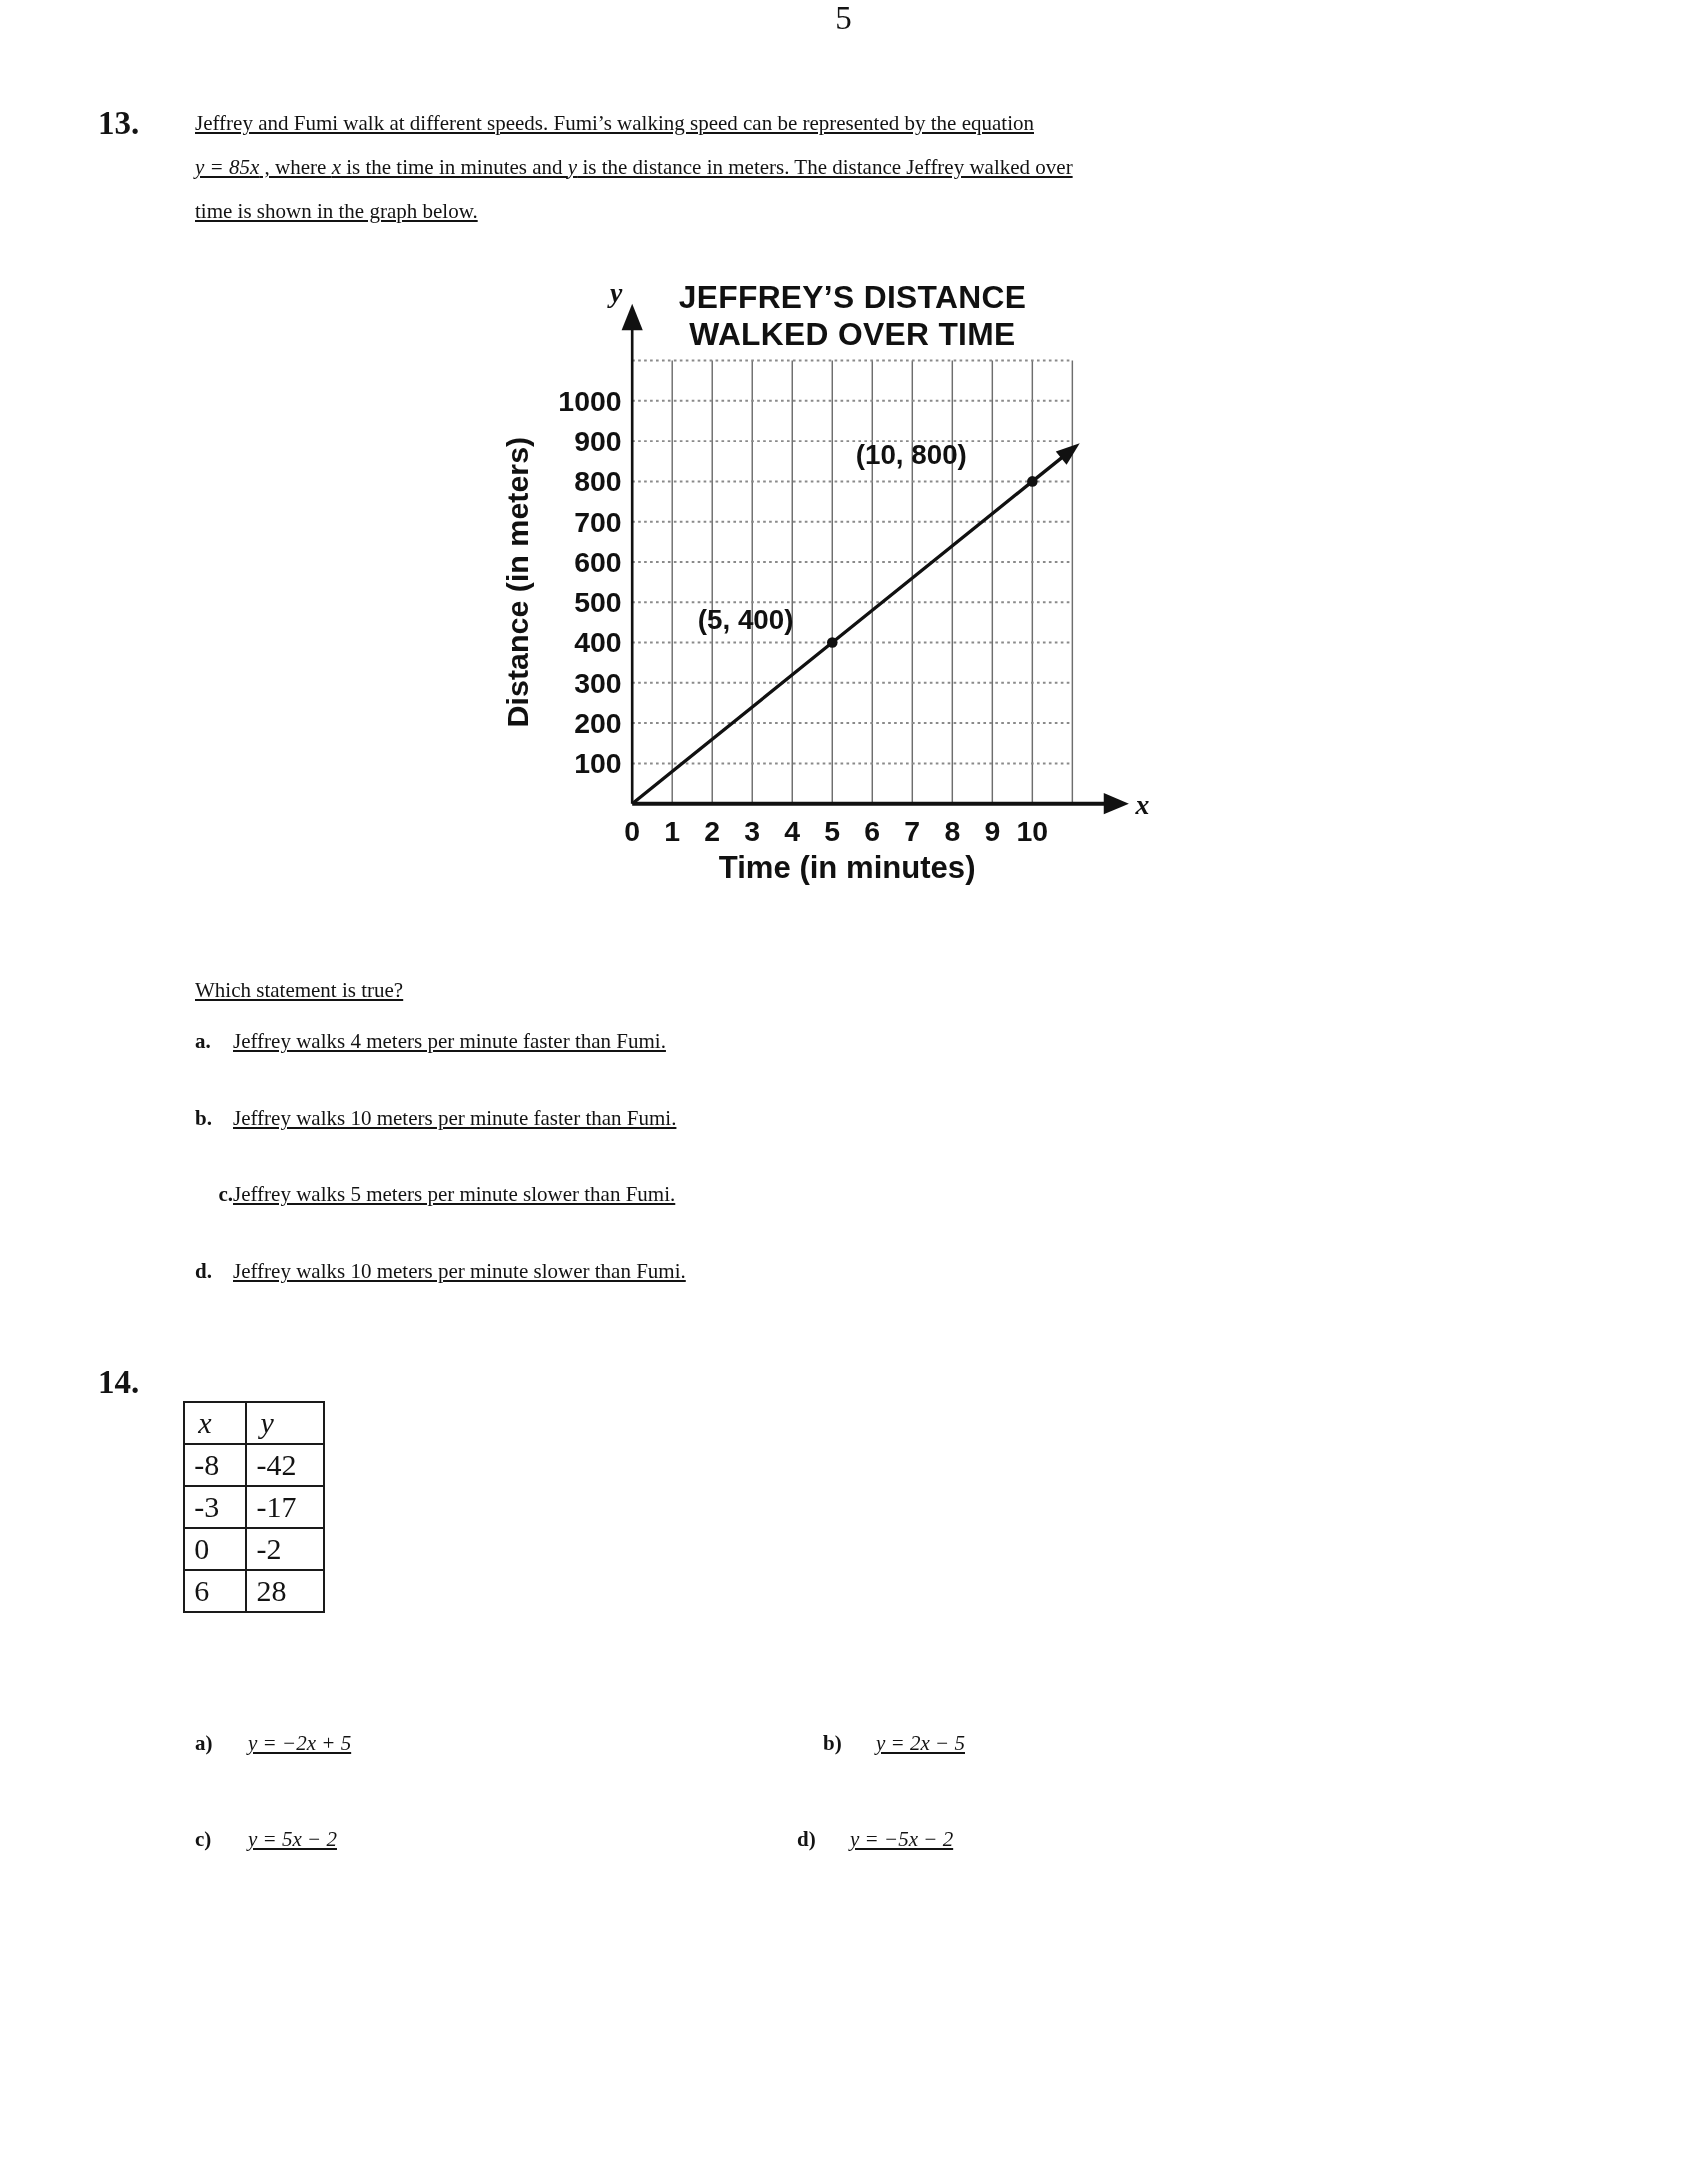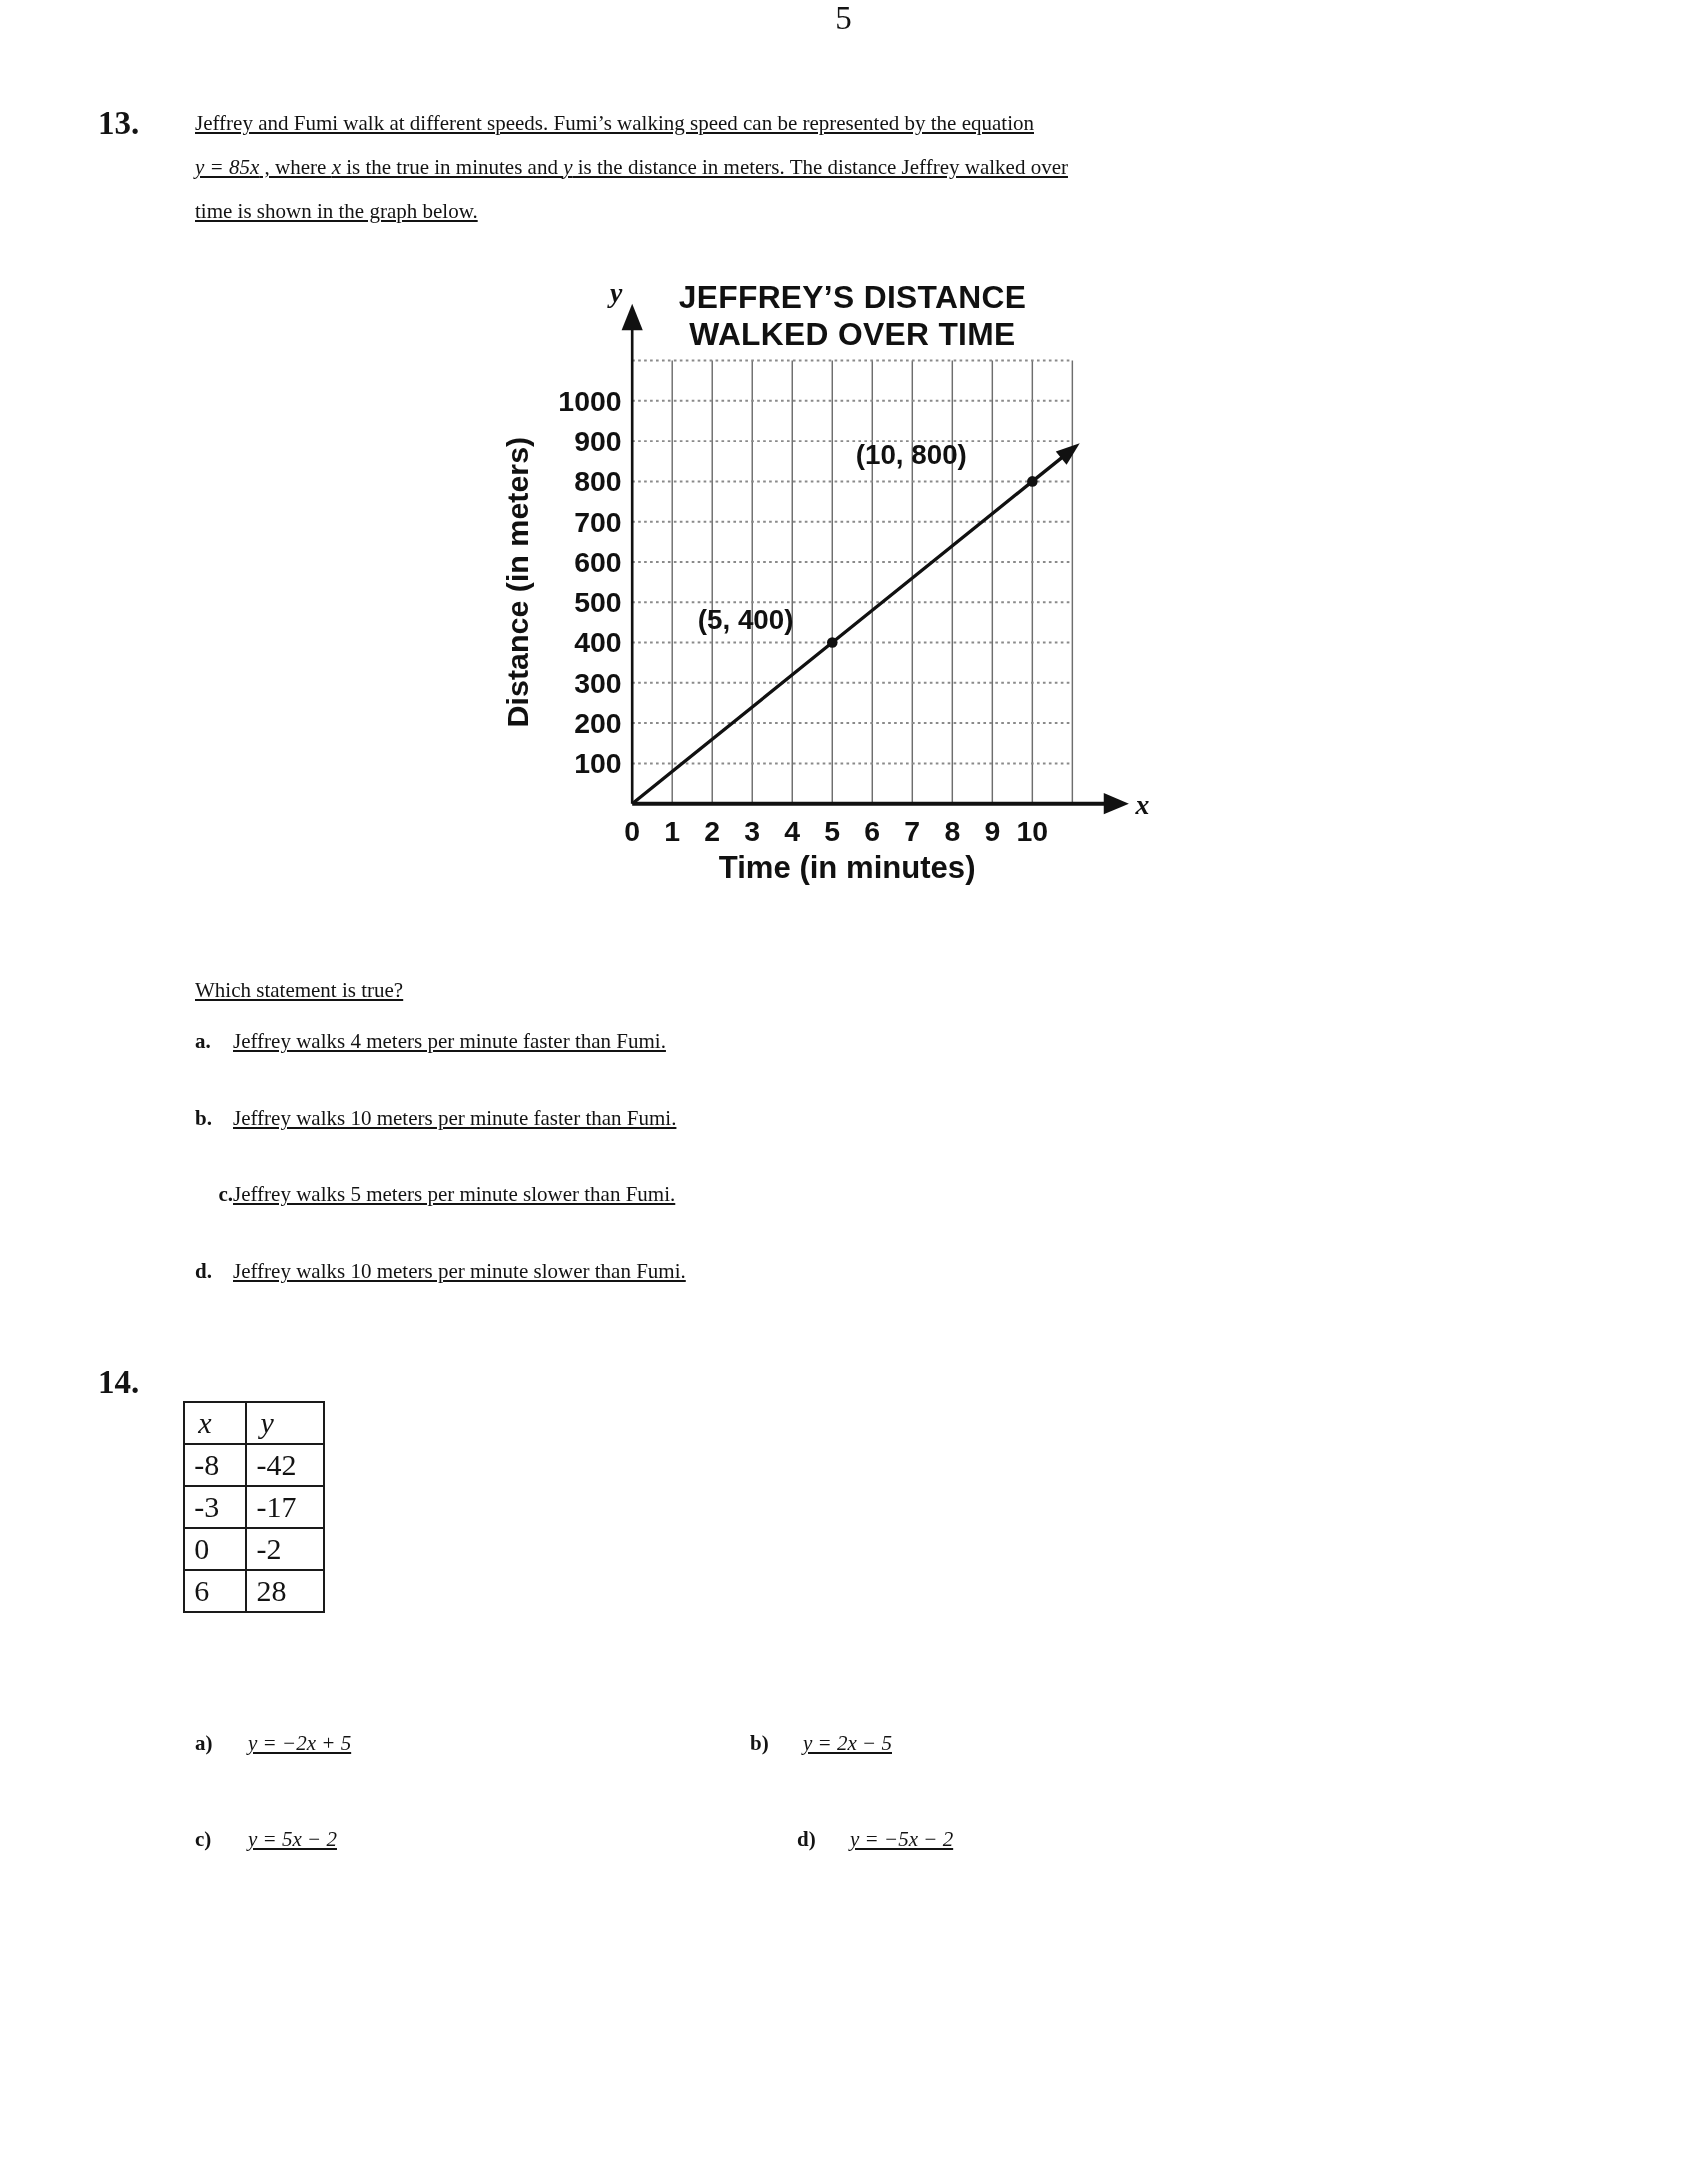--- a/index.html
+++ b/index.html
@@ -36,21 +36,21 @@
 </style>
 </head>
 <body>
 
 <div class="page">
 
   <div class="abs qnum" style="left:98px;top:105px;">13.</div>
 
   <div class="abs txt" style="left:195px;top:101px;">
     <div>Jeffrey and Fumi walk at different speeds. Fumi’s walking speed can be represented by the equation</div>
-    <div><span class="math">y = 85x</span><span> , where </span><span class="math">x</span><span> is the true in minutes and </span><span class="math">y</span><span> is the distance in meters. The distance Jeffrey walked over</span></div>
+    <div><span class="math">y = 85x</span><span> , where </span><span class="math">x</span><span> is the time in minutes and </span><span class="math">y</span><span> is the distance in meters. The distance Jeffrey walked over</span></div>
     <div>time is shown in the graph below.</div>
   </div>
 
   <div class="abs" style="left:490px;top:261px;width:668px;height:629px;">
     <svg id="chart-svg" width="668" height="629" viewBox="0 0 1010 950">
         <line x1="275.5" y1="150" x2="275.5" y2="820" stroke="#6e6e6e" stroke-width="2.2"></line>
         <line x1="336" y1="150" x2="336" y2="820" stroke="#6e6e6e" stroke-width="2.2"></line>
         <line x1="396.5" y1="150" x2="396.5" y2="820" stroke="#6e6e6e" stroke-width="2.2"></line>
         <line x1="457" y1="150" x2="457" y2="820" stroke="#6e6e6e" stroke-width="2.2"></line>
         <line x1="517.5" y1="150" x2="517.5" y2="820" stroke="#6e6e6e" stroke-width="2.2"></line>
@@ -140,20 +140,20 @@
     </tr>
     <tr>
       <td class="c1">6</td>
       <td class="c2">28</td>
     </tr>
   </tbody>
     </table>
 
 
   <div class="abs txt" style="left:195px;top:1721px;"><span class="choice-label-paren">a)</span><span class="math">y = −2x + 5</span></div>
-  <div class="abs txt" style="left:750px;top:1721px;"><span class="choice-label-paren">b)</span><span class="math">y = 2x − 5</span></div>
+  <div class="abs txt" style="left:823px;top:1721px;"><span class="choice-label-paren">b)</span><span class="math">y = 2x − 5</span></div>
   <div class="abs txt" style="left:195px;top:1817px;"><span class="choice-label-paren">c)</span><span class="math">y = 5x − 2</span></div>
   <div class="abs txt" style="left:797px;top:1817px;"><span class="choice-label-paren">d)</span><span class="math">y = −5x − 2</span></div>
 
   <div class="abs pagenum">5</div>
 
 </div>
 
 
 </body></html>

